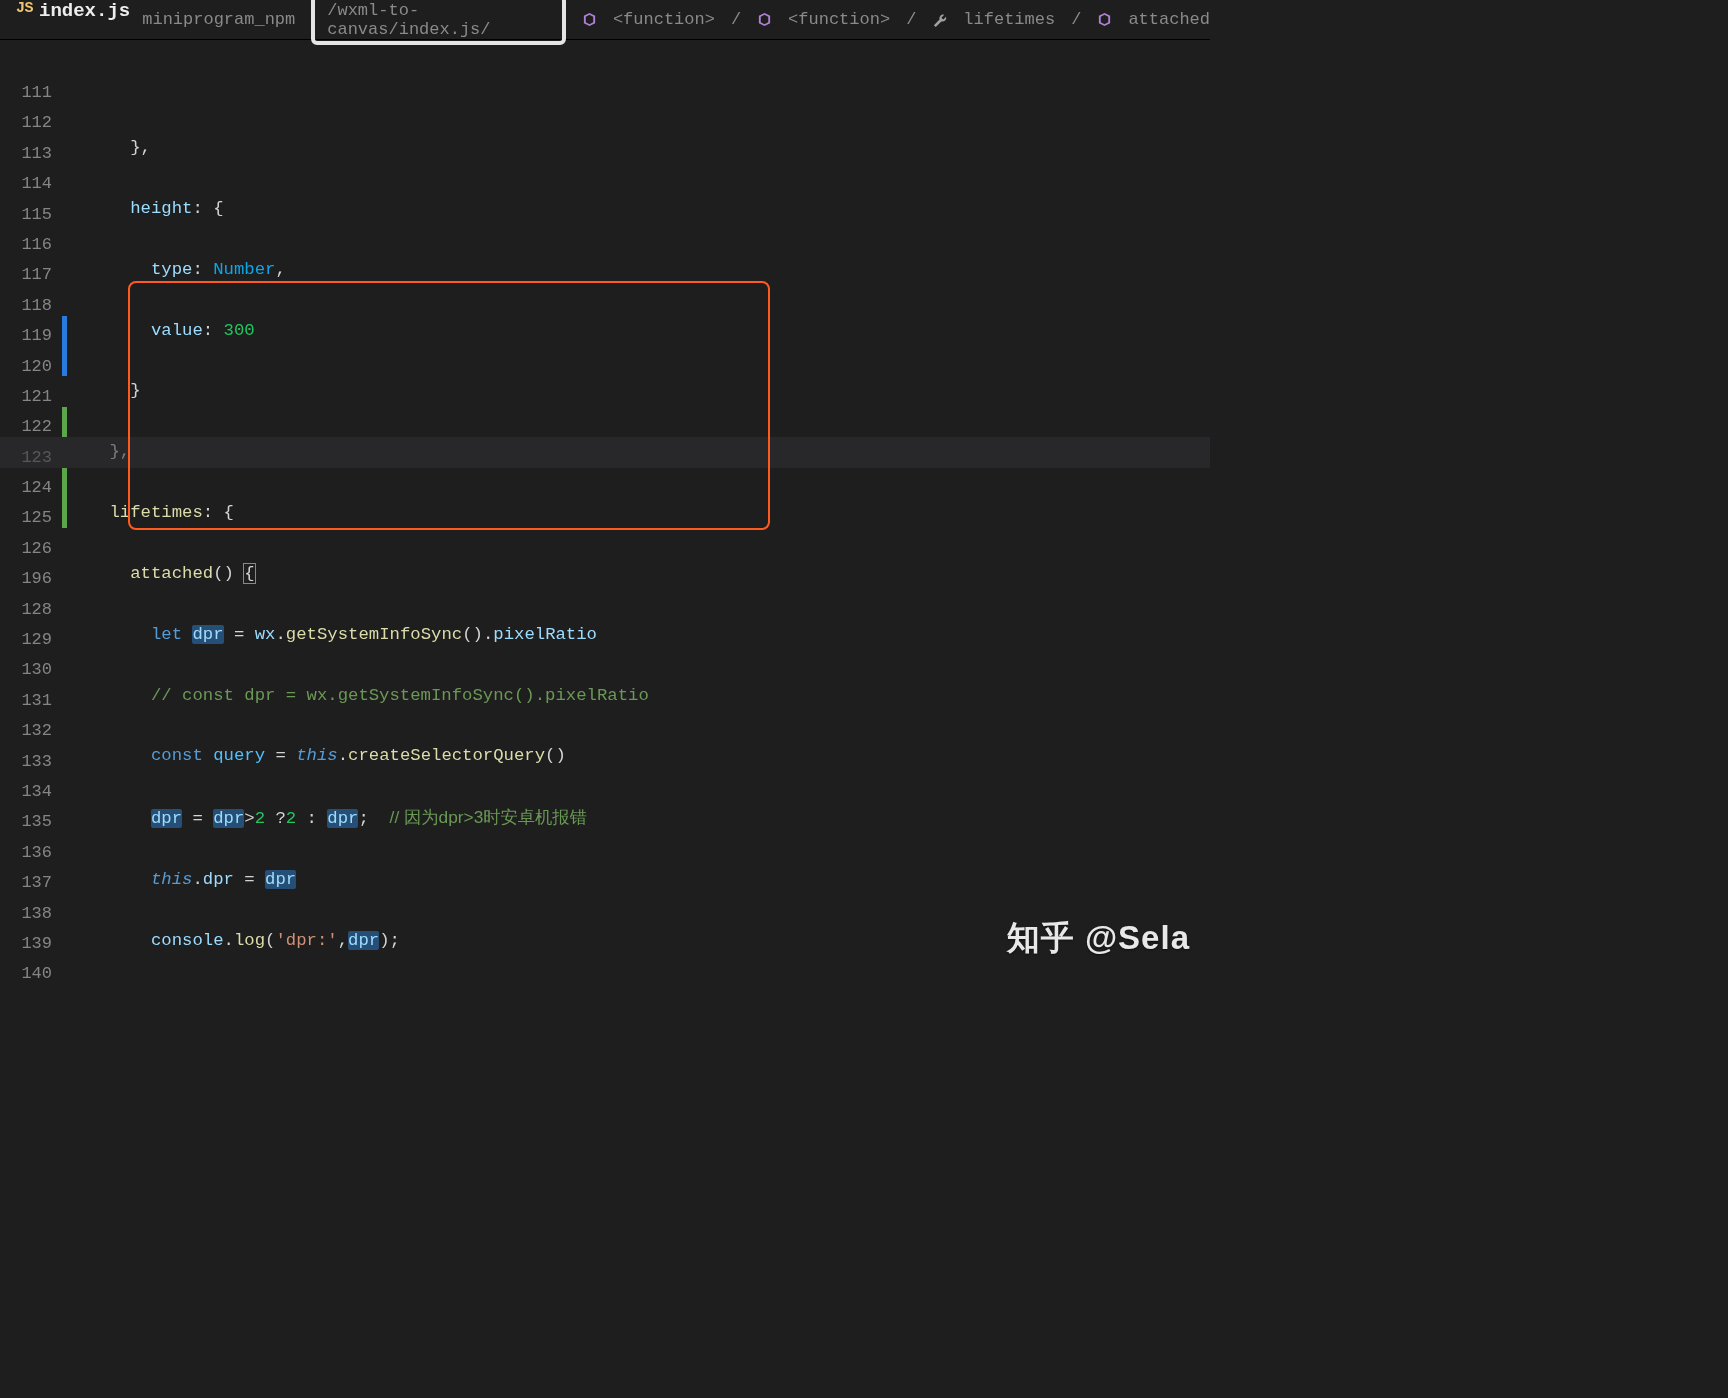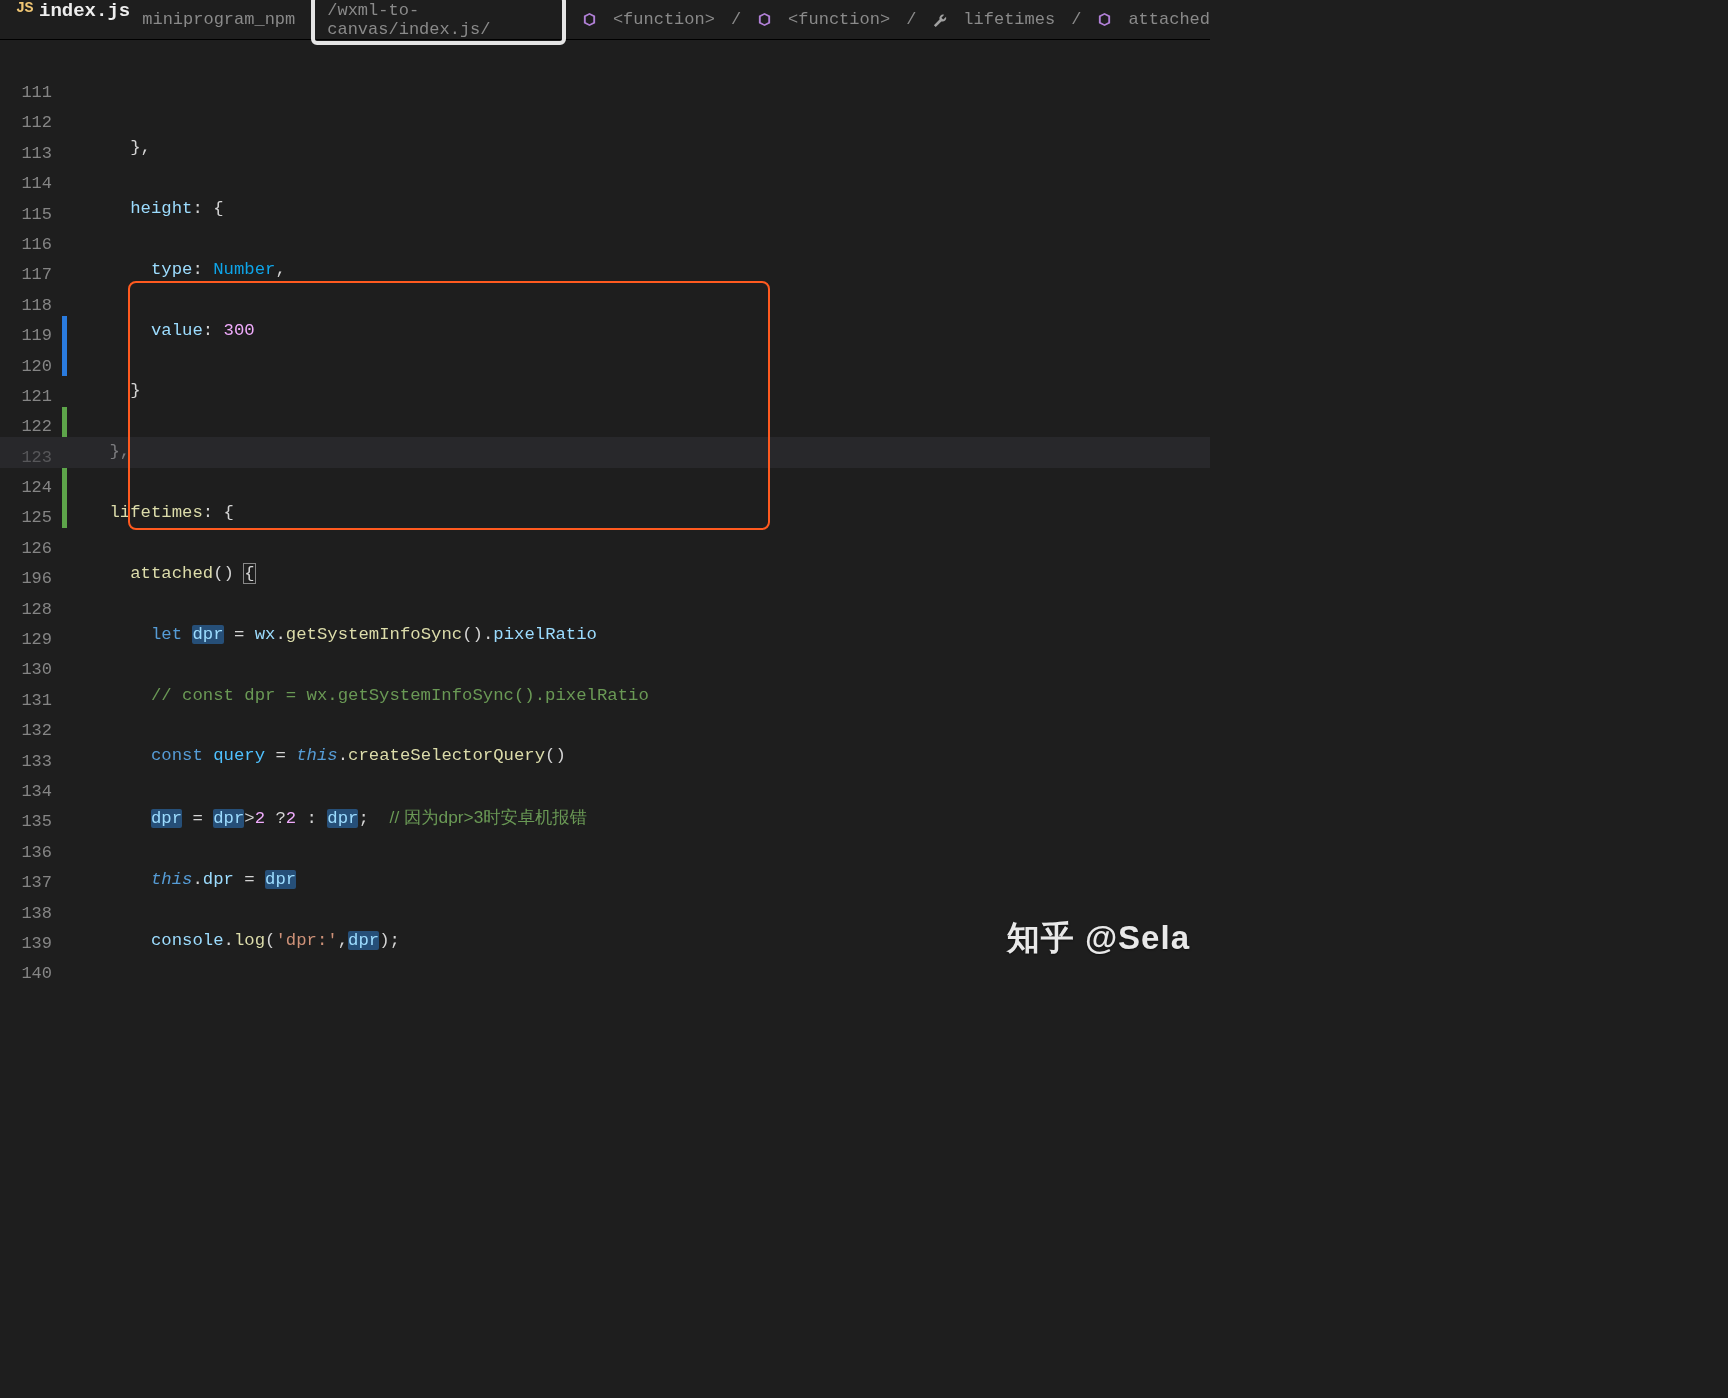--- a/index.html
+++ b/index.html
@@ -94,21 +94,21 @@
       position: absolute;
       border: 2px solid #ff5a1f;
       border-radius: 8px;
       pointer-events: none;
     }
     .tok-var { color:#9cdcfe; }
     .tok-func { color:#dcdcaa; }
     .tok-const { color:#4fc1ff; }
     .tok-type { color:#0ea5e9; }
     .tok-str { color:#ce9178; }
-    .tok-num { color:#f0abfc;margin-top:28px; }
+    .tok-num { color:#22c55e;margin-top:28px; }
     .tok-comment { color:#6a9955; }
     .tok-this { color:#569cd6; font-style:italic; }
     .tok-blue { color:#569cd6; }
     .tok-pun { color:#d4d4d4; }
     .sel { background:#264f78; border-radius:2px; }
     .m-bracket { outline:1px solid #888; }
     .watermark {
       position:absolute;
       right:20px; bottom:18px;
       color:#e8e8e8;

